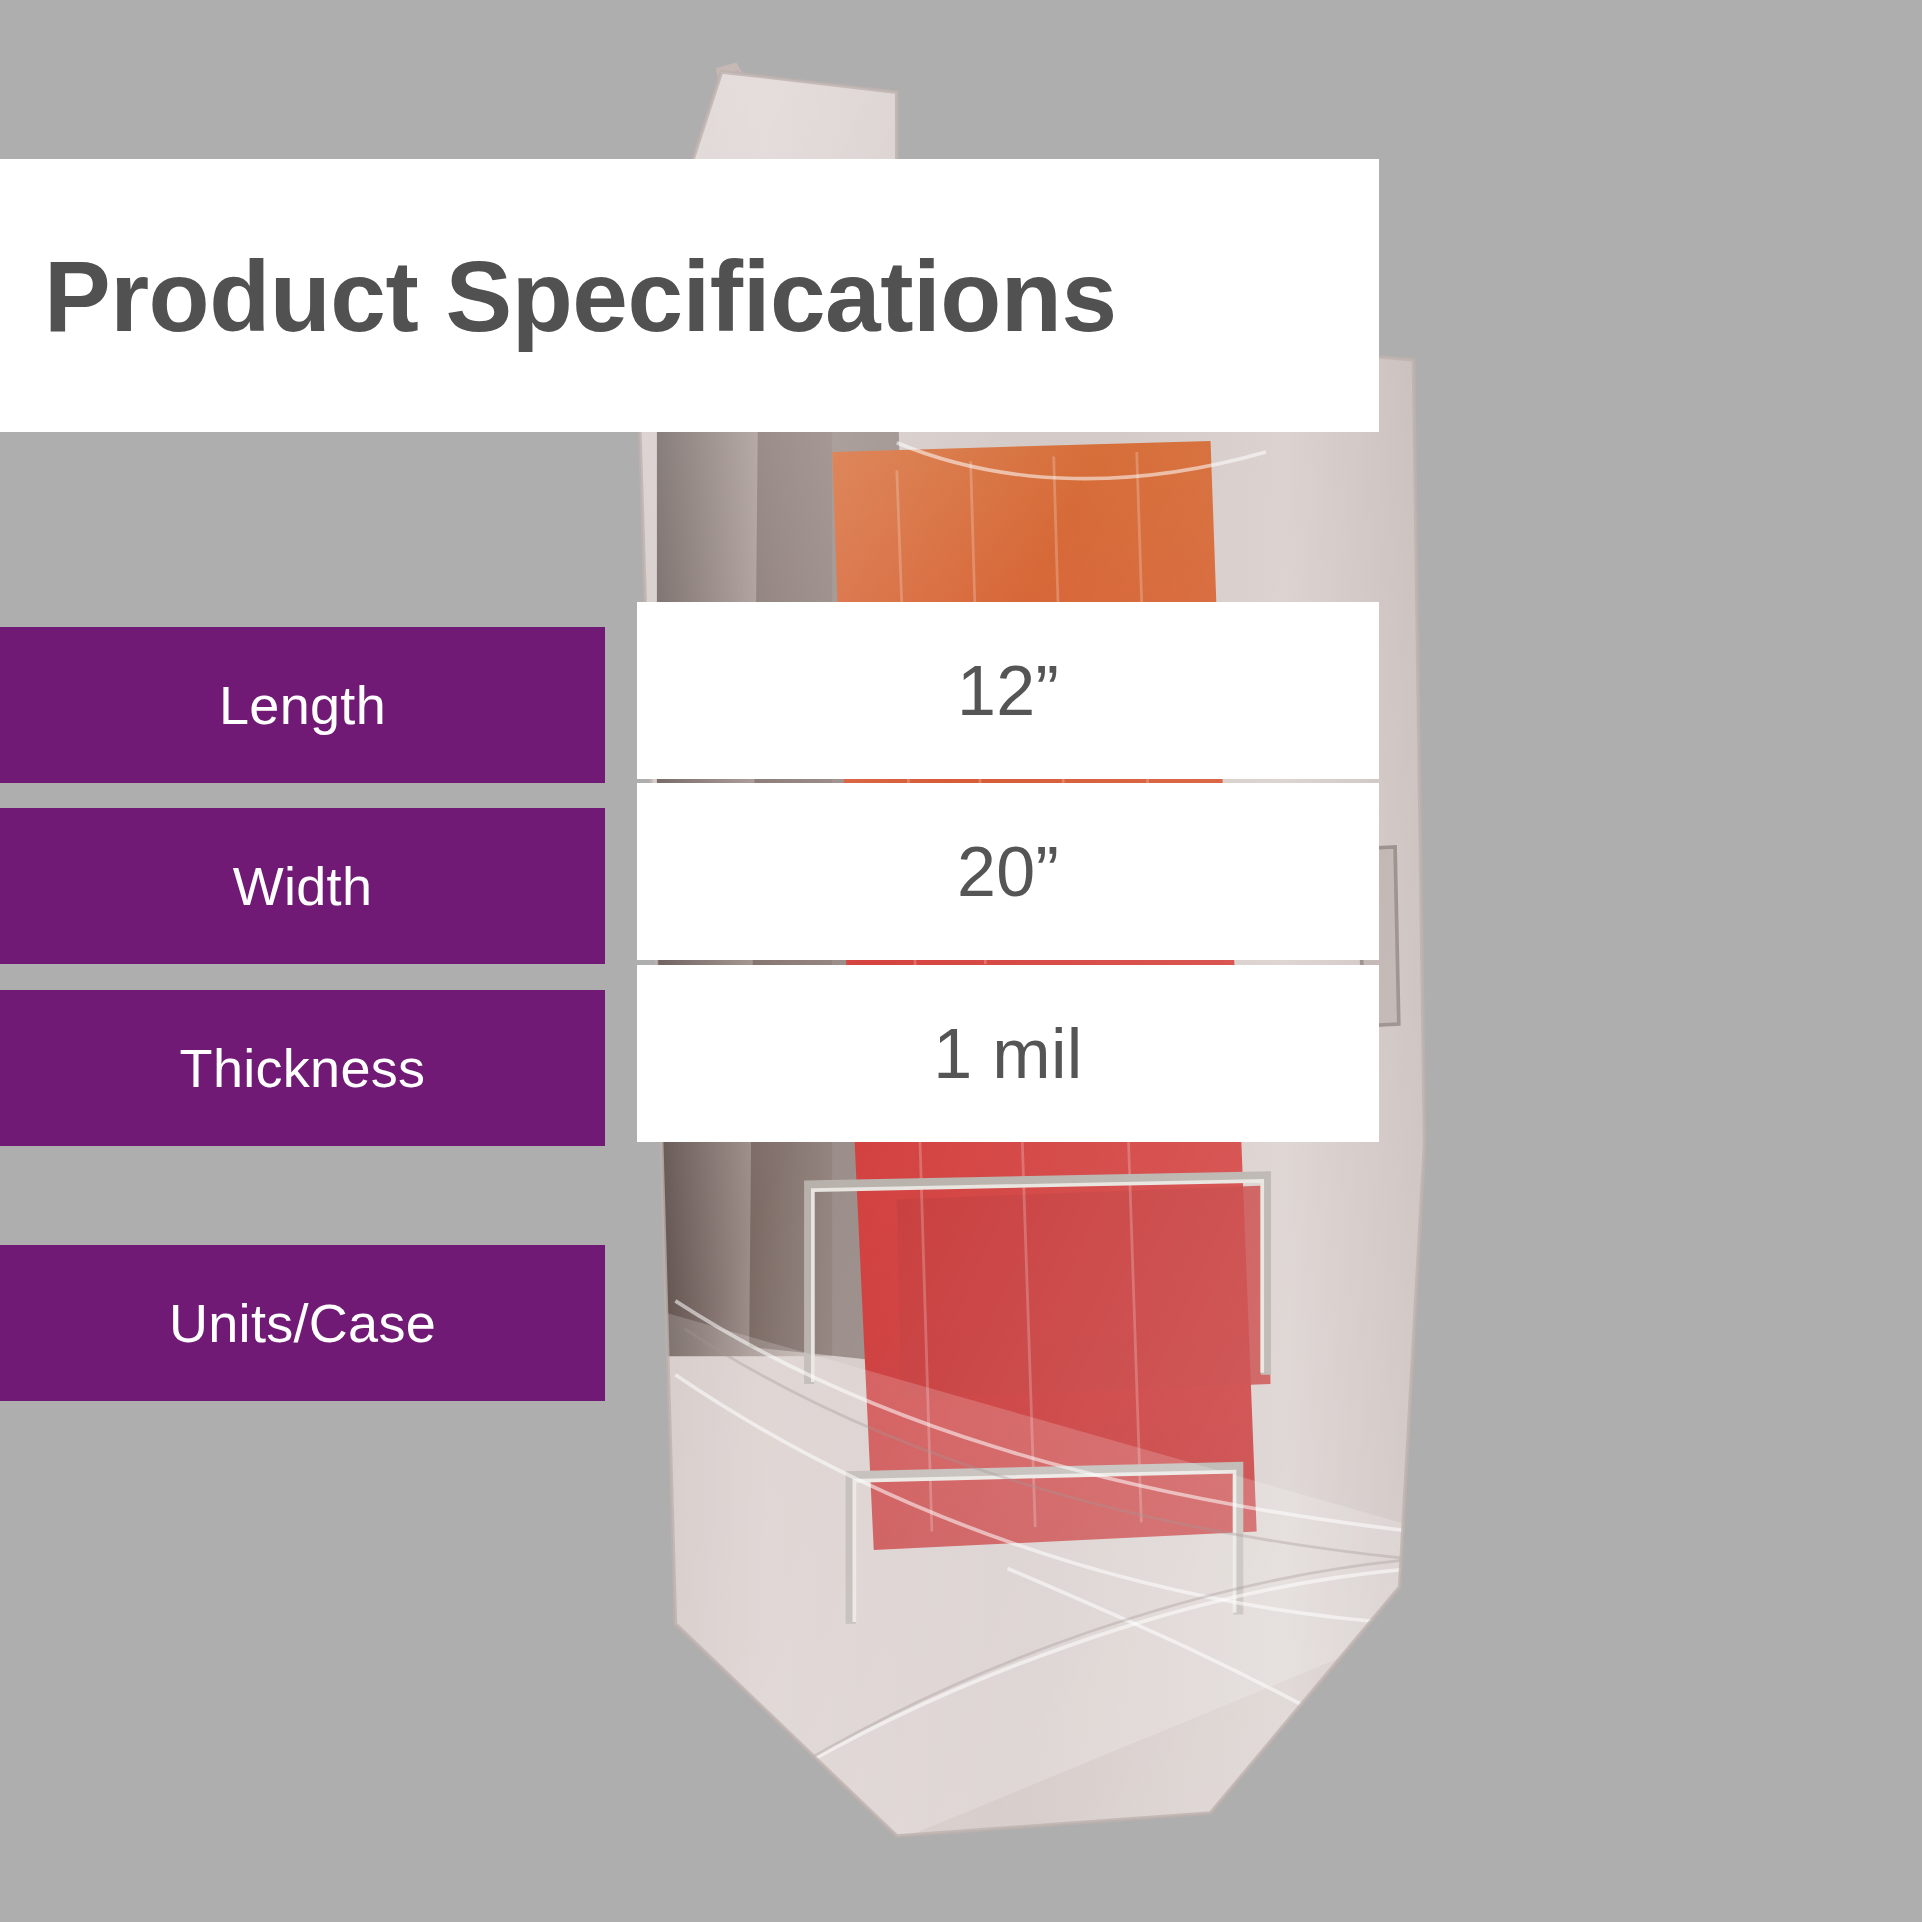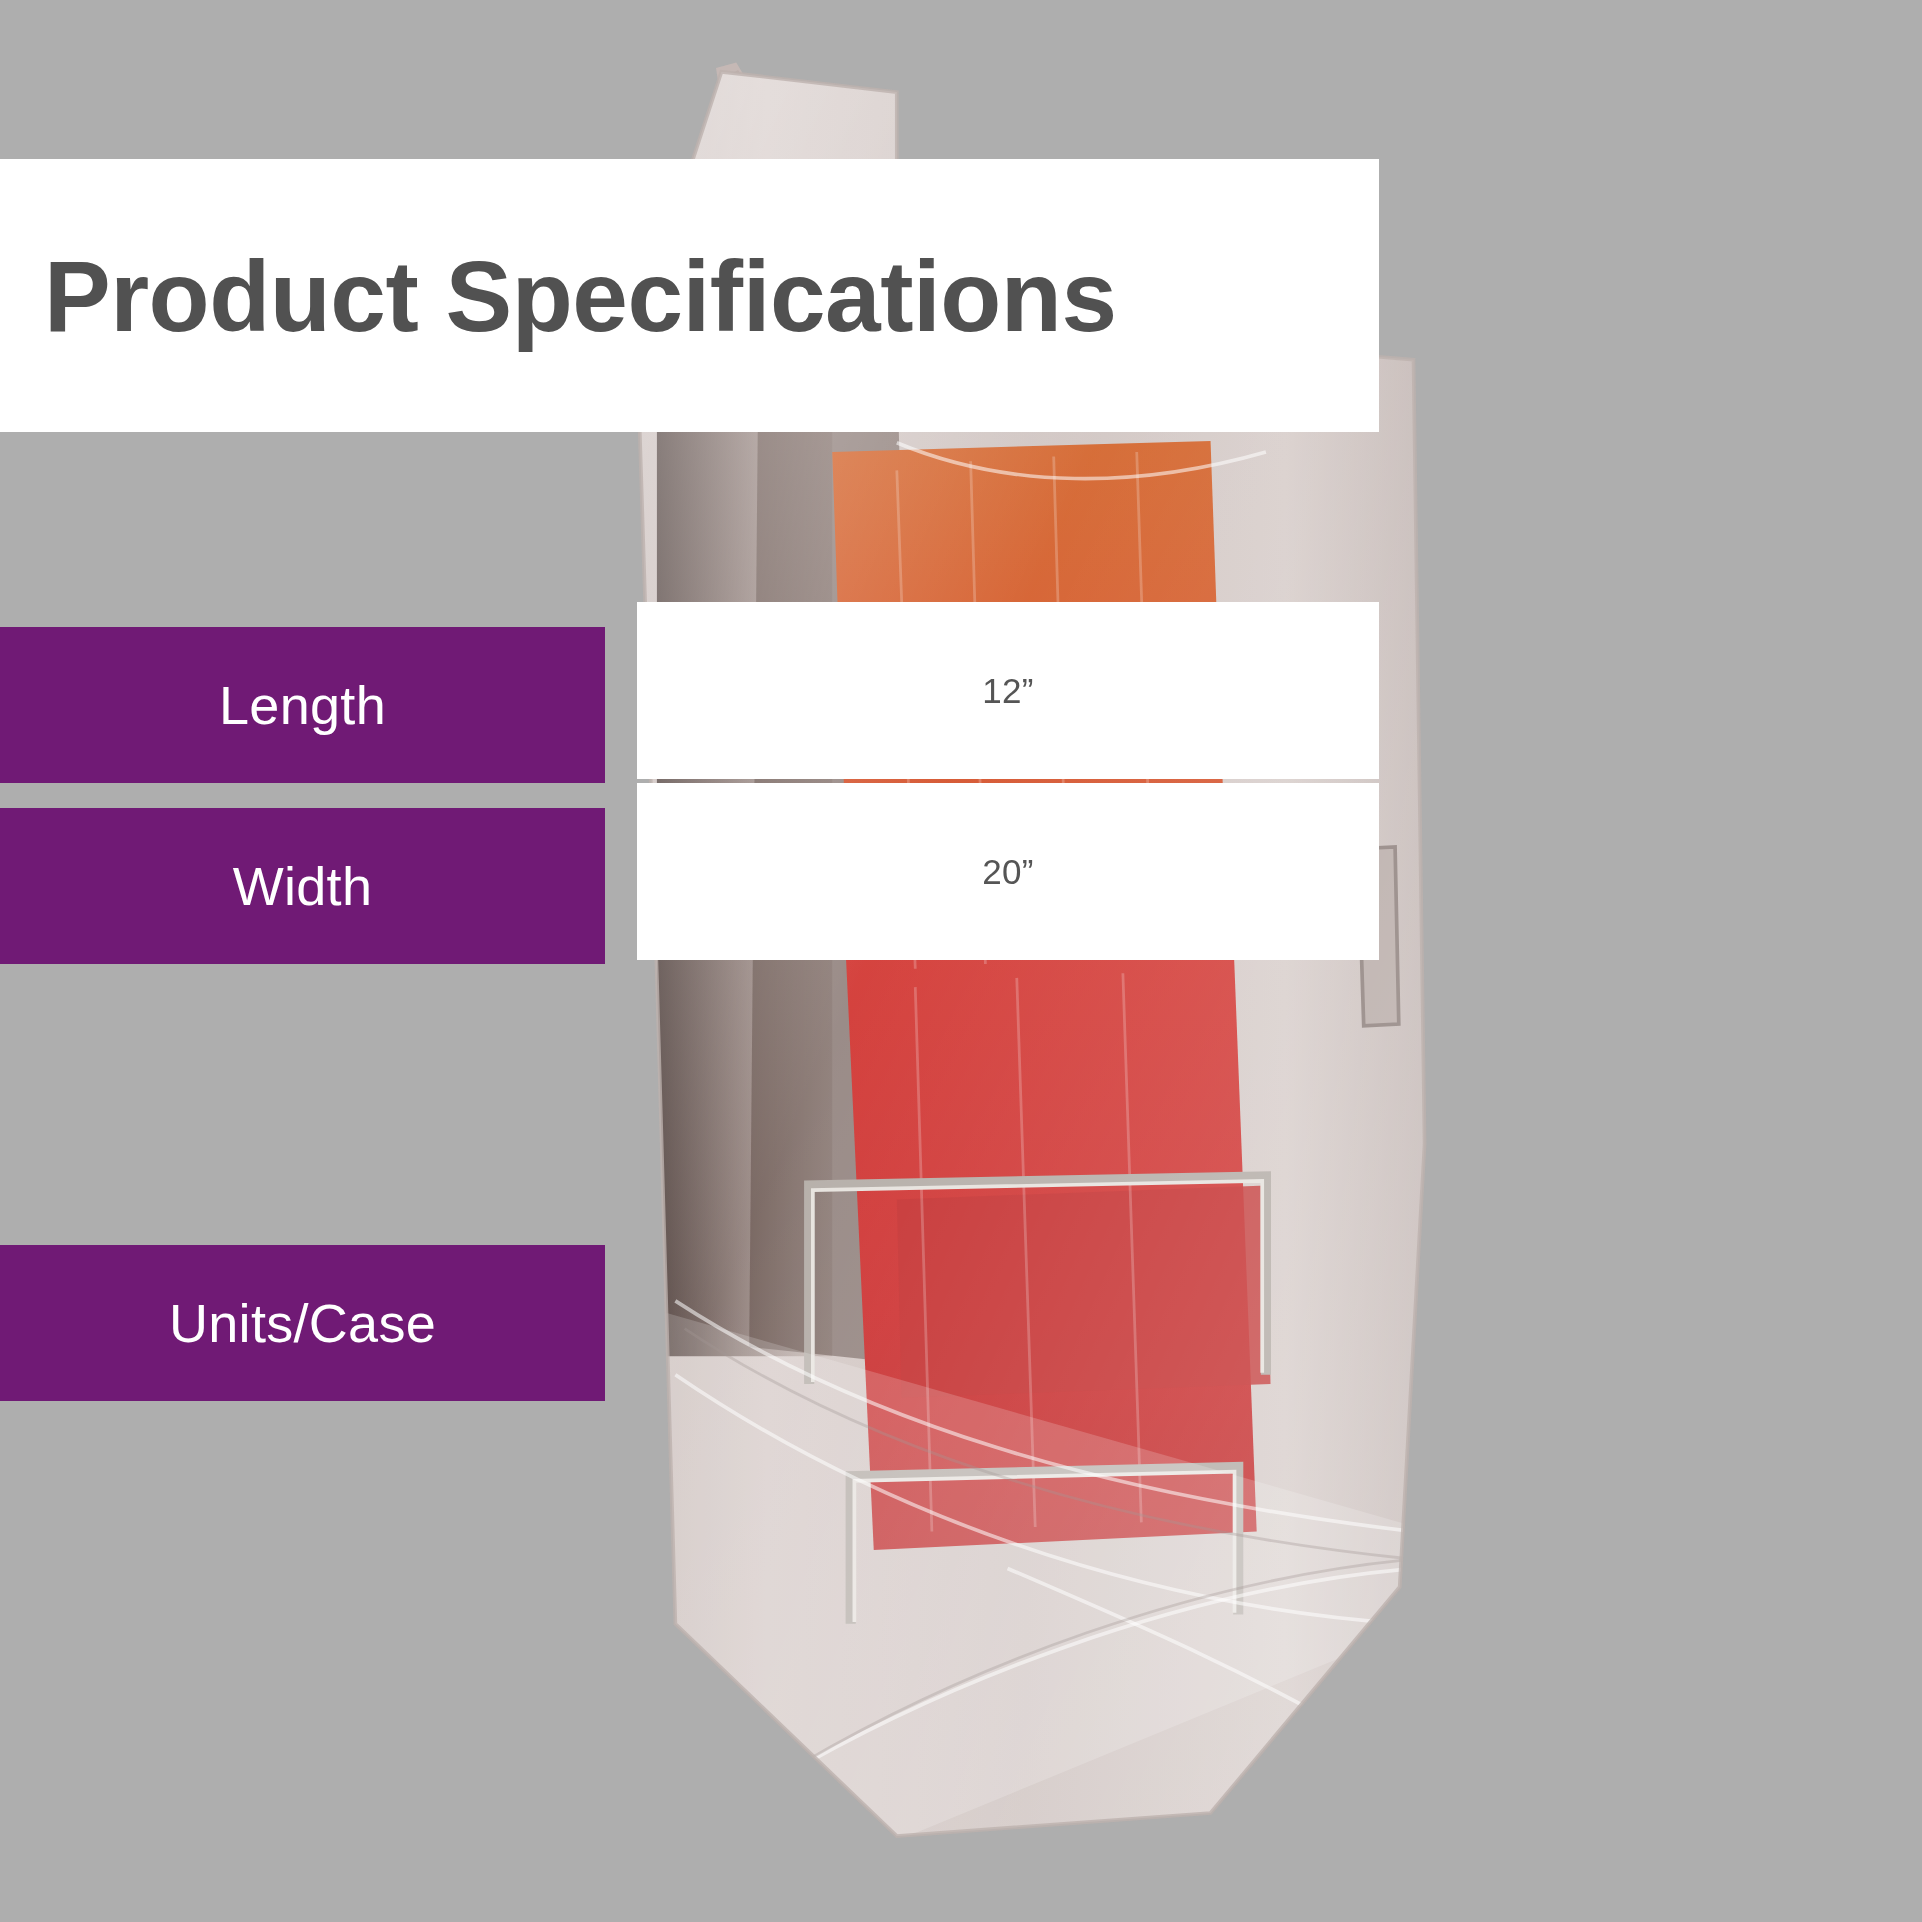--- a/index.html
+++ b/index.html
@@ -88,21 +88,21 @@
     position: absolute;
     left: 637px;
     top: 0;
     width: 742px;
     height: 177px;
     background: #ffffff;
     color: #555555;
     display: flex;
     align-items: center;
     justify-content: center;
-    font-size: 35px;
+    font-size: 70px;
     font-weight: 400;
     letter-spacing: 0.3px;
   }
 </style>
 </head>
 <body>
 
 <div id="stage">
 
   <div class="product-photo">
@@ -223,20 +223,24 @@
     <div class="spec-row" style="top:602px">
       <div class="spec-label">Length</div>
       <div class="spec-value">12”</div>
     </div>
 
     <div class="spec-row" style="top:783px">
       <div class="spec-label">Width</div>
       <div class="spec-value">20”</div>
     </div>
 
+    <div class="spec-row" style="top:965px">
+      <div class="spec-label">Thickness</div>
+      <div class="spec-value">1 mil</div>
+    </div>
 
     <div class="spec-row" style="top:1220px">
       <div class="spec-label">Units/Case</div>
     </div>
 
   </div>
 
 </div>
 
 

